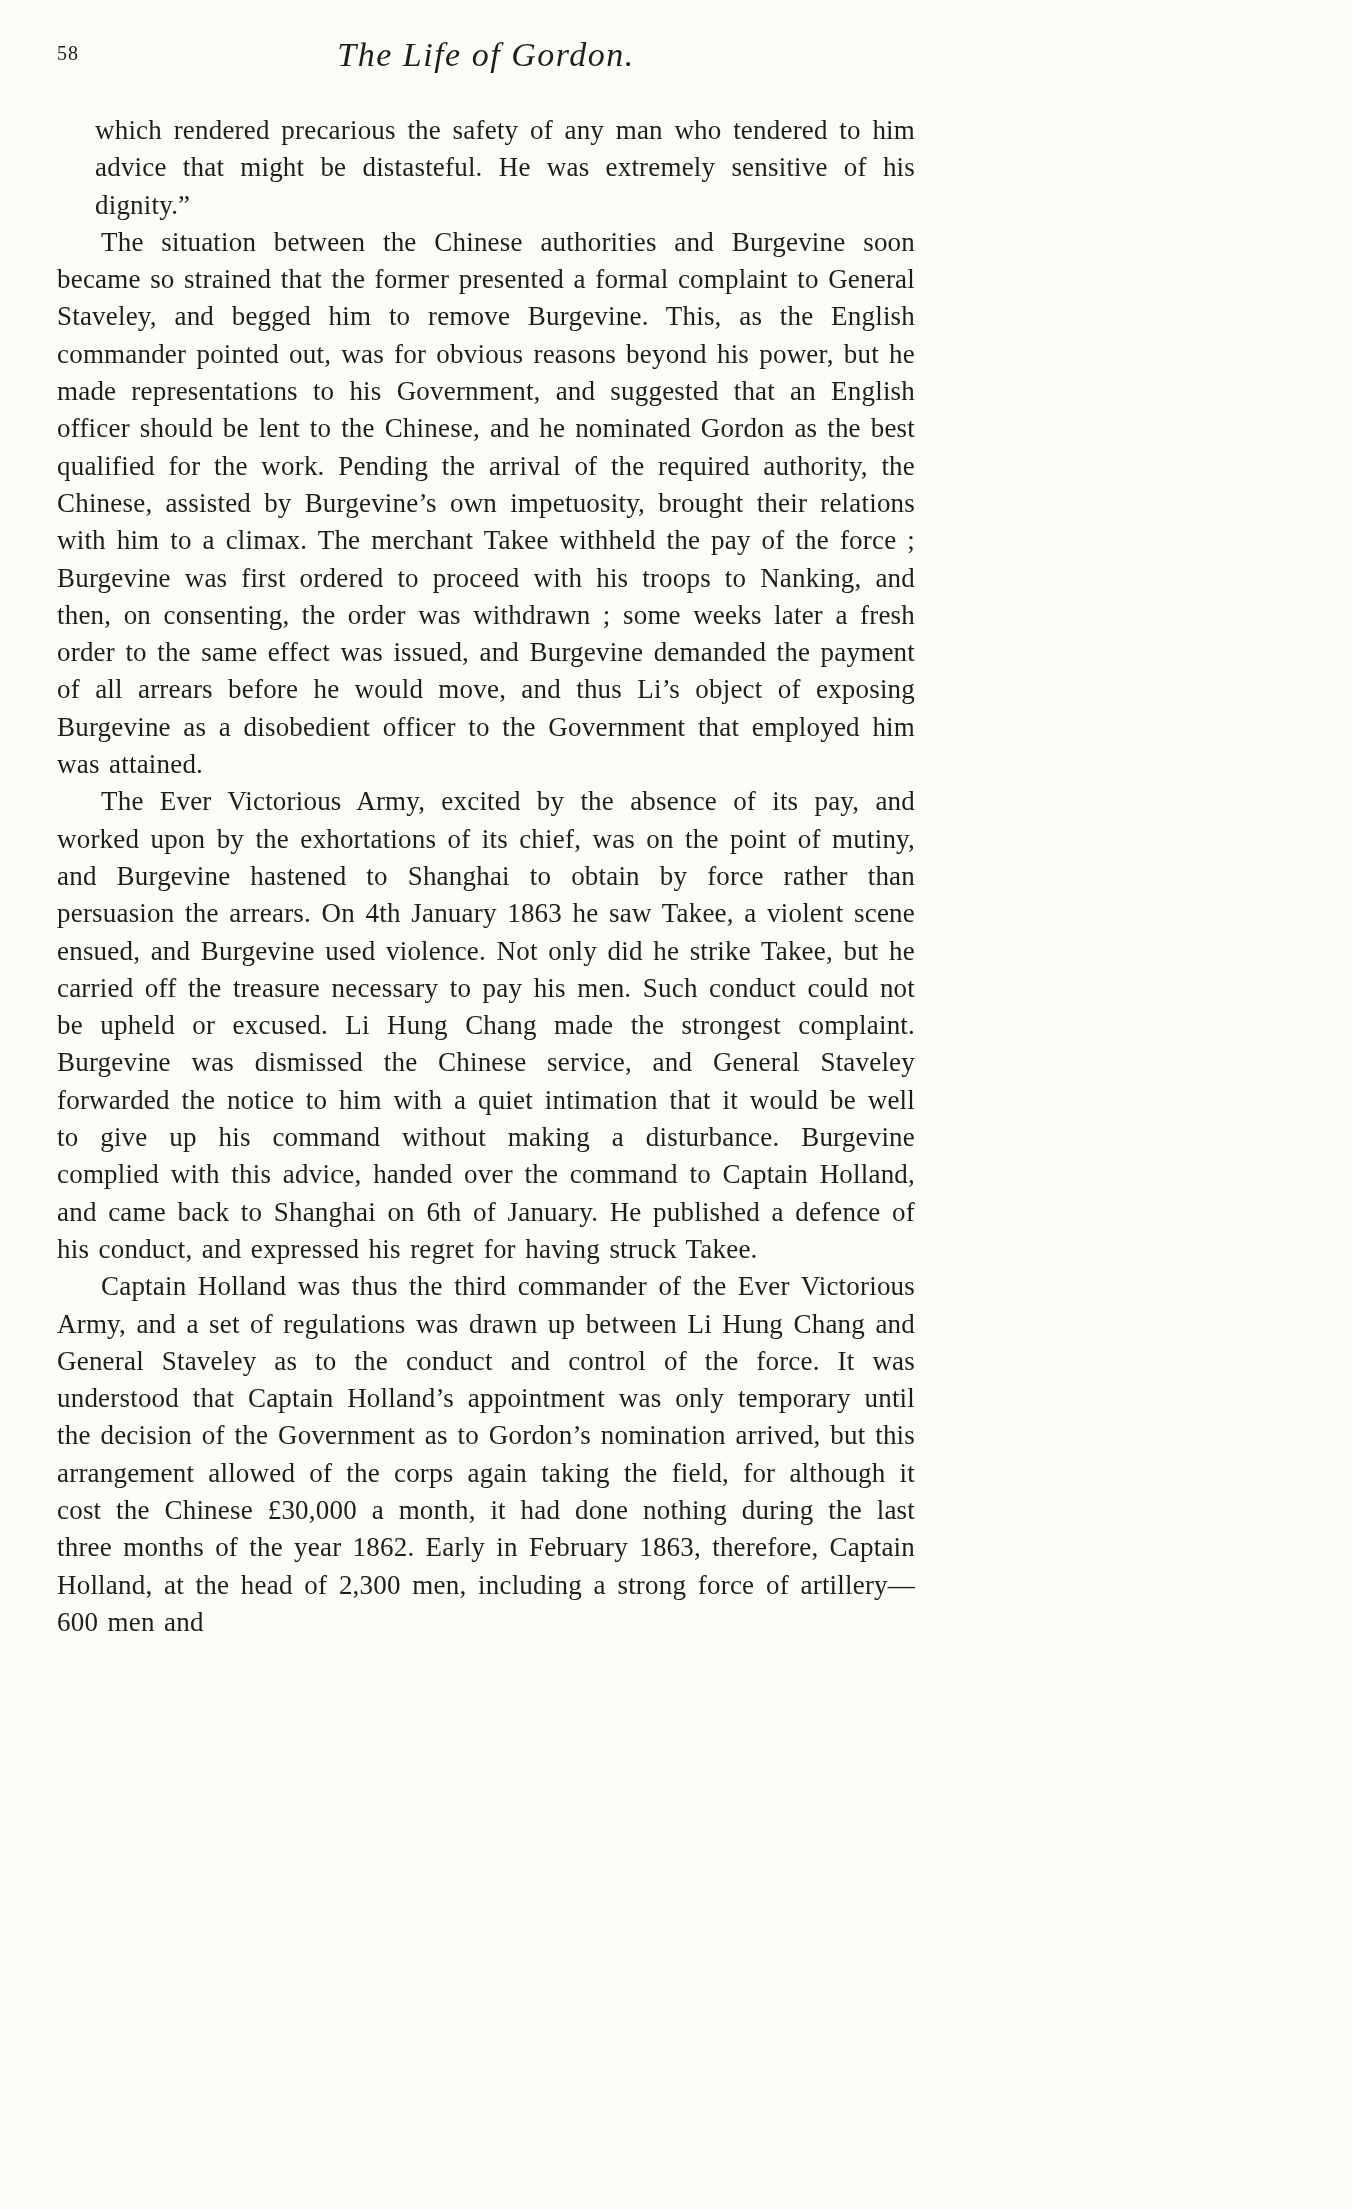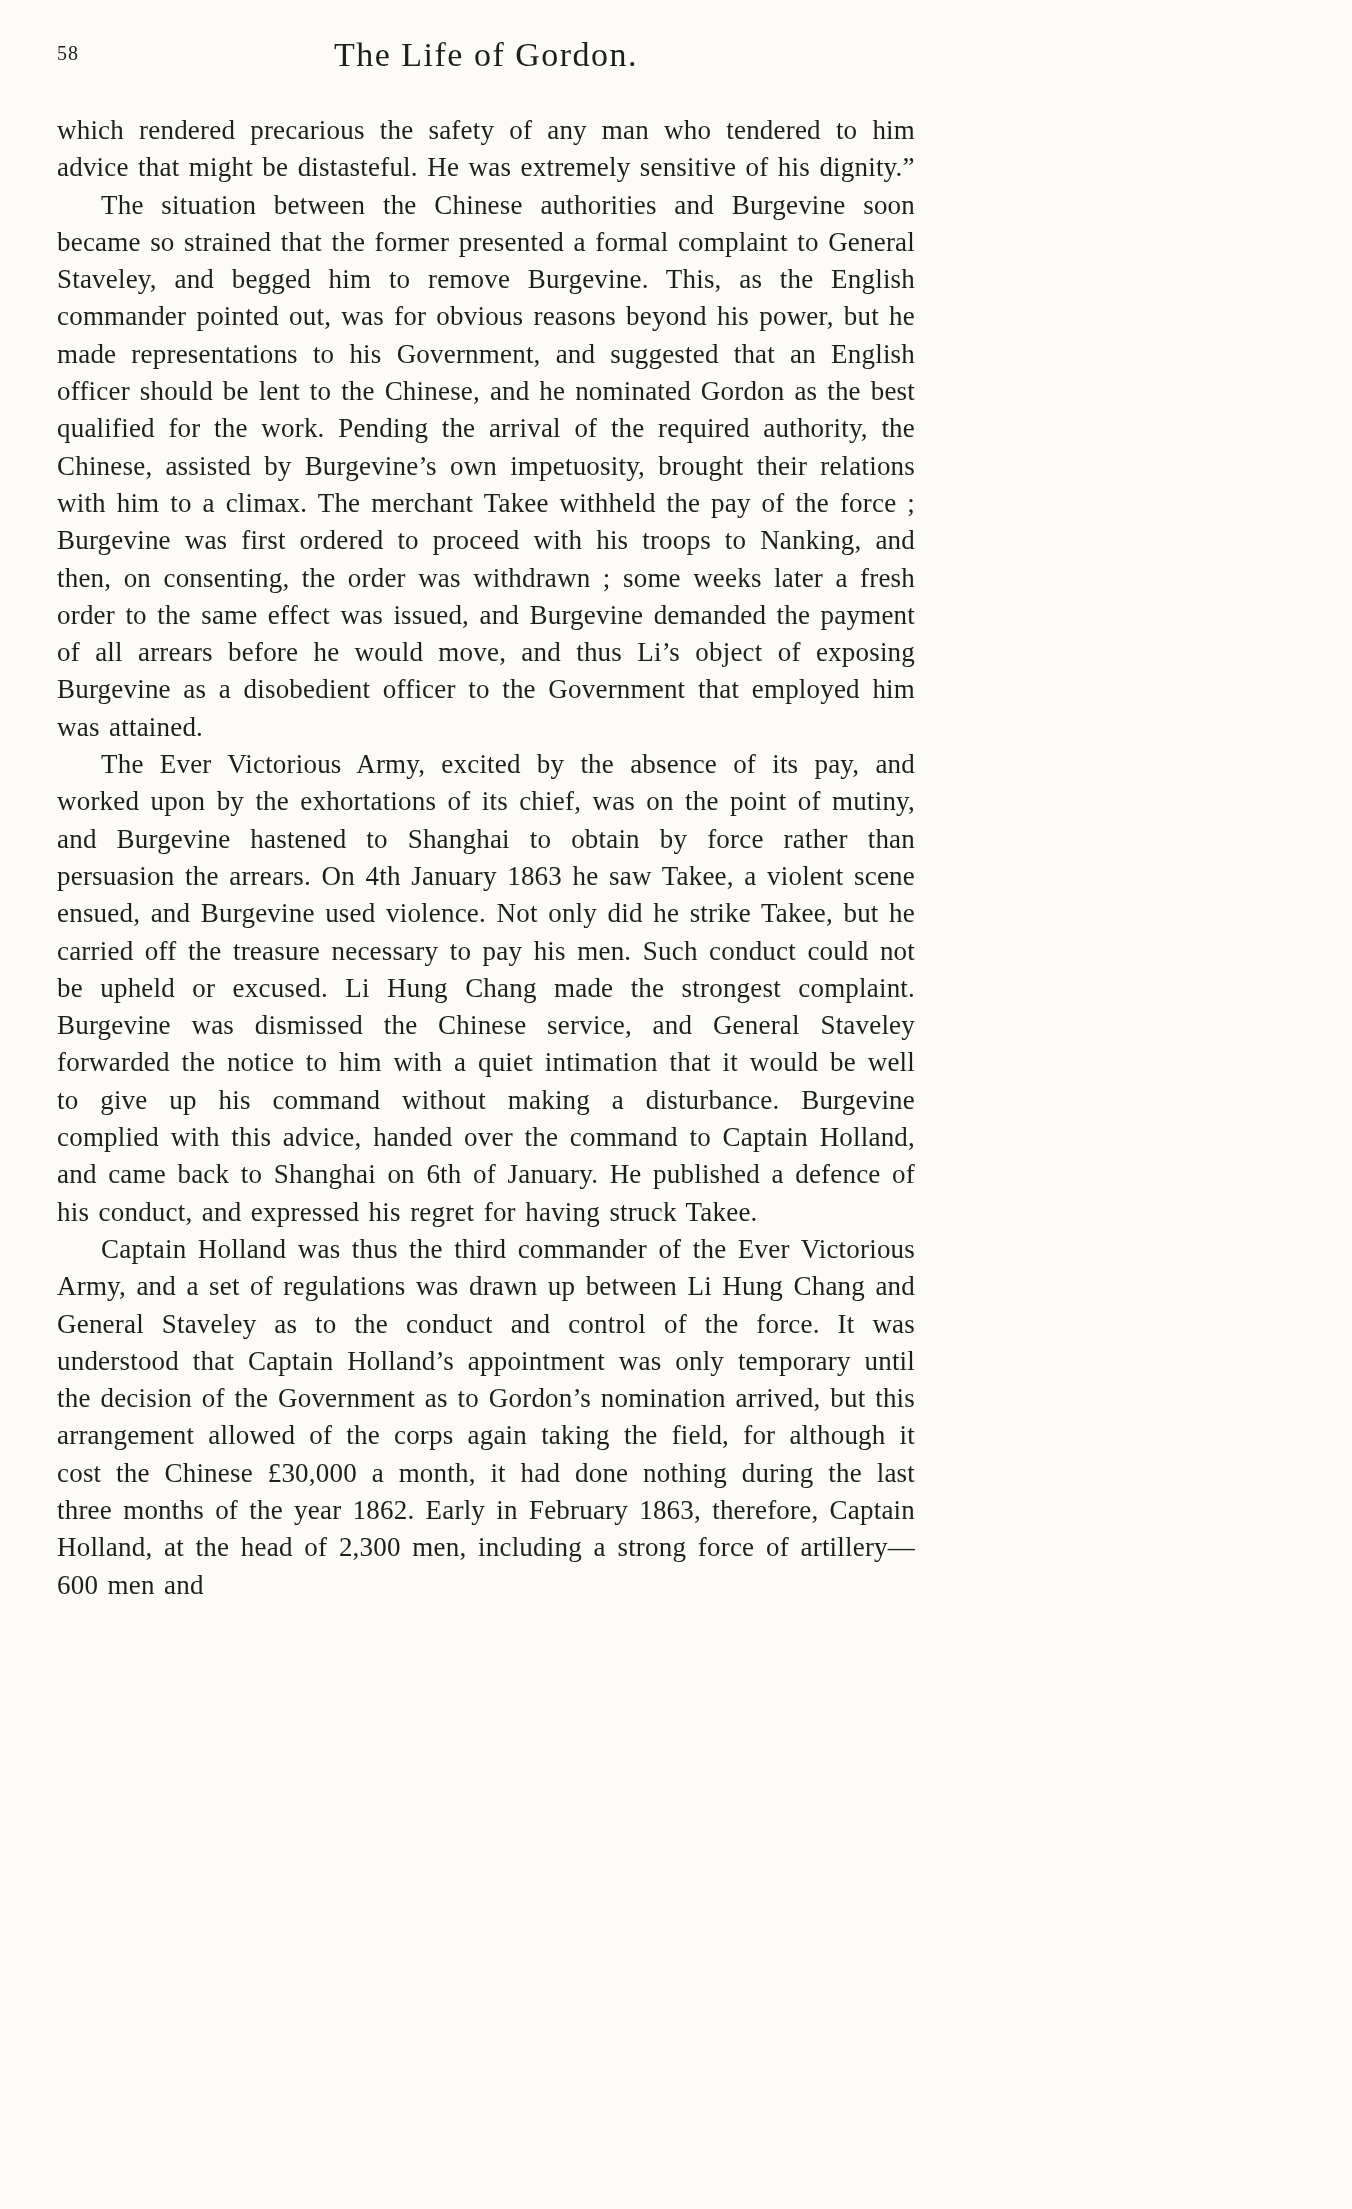--- a/index.html
+++ b/index.html
@@ -27,38 +27,40 @@
   }
   .page-number {
     position: absolute;
     left: 0;
     top: 8px;
     font-size: 20px;
     letter-spacing: 1px;
   }
   .running-title {
     text-align: center;
+    font-style: italic;
     font-size: 34px;
     letter-spacing: 1.5px;
     padding-top: 2px;
   }
   .page-body {
     margin-top: 26px;
     text-align: justify;
   }
   .page-body p {
     margin: 0;
     font-size: 27px;
     line-height: 37.3px;
     text-indent: 44px;
     word-spacing: 2.5px;
     letter-spacing: 0.2px;
   }
   .page-body p.no-indent {
     text-indent: 0;
+    margin-left: 38px;
   }
 </style>
 </head>
 <body>
 
 <div class="page">
 
   <div class="page-header">
     <span class="page-number">58</span>
     <div class="running-title">The Life of Gordon.</div>

